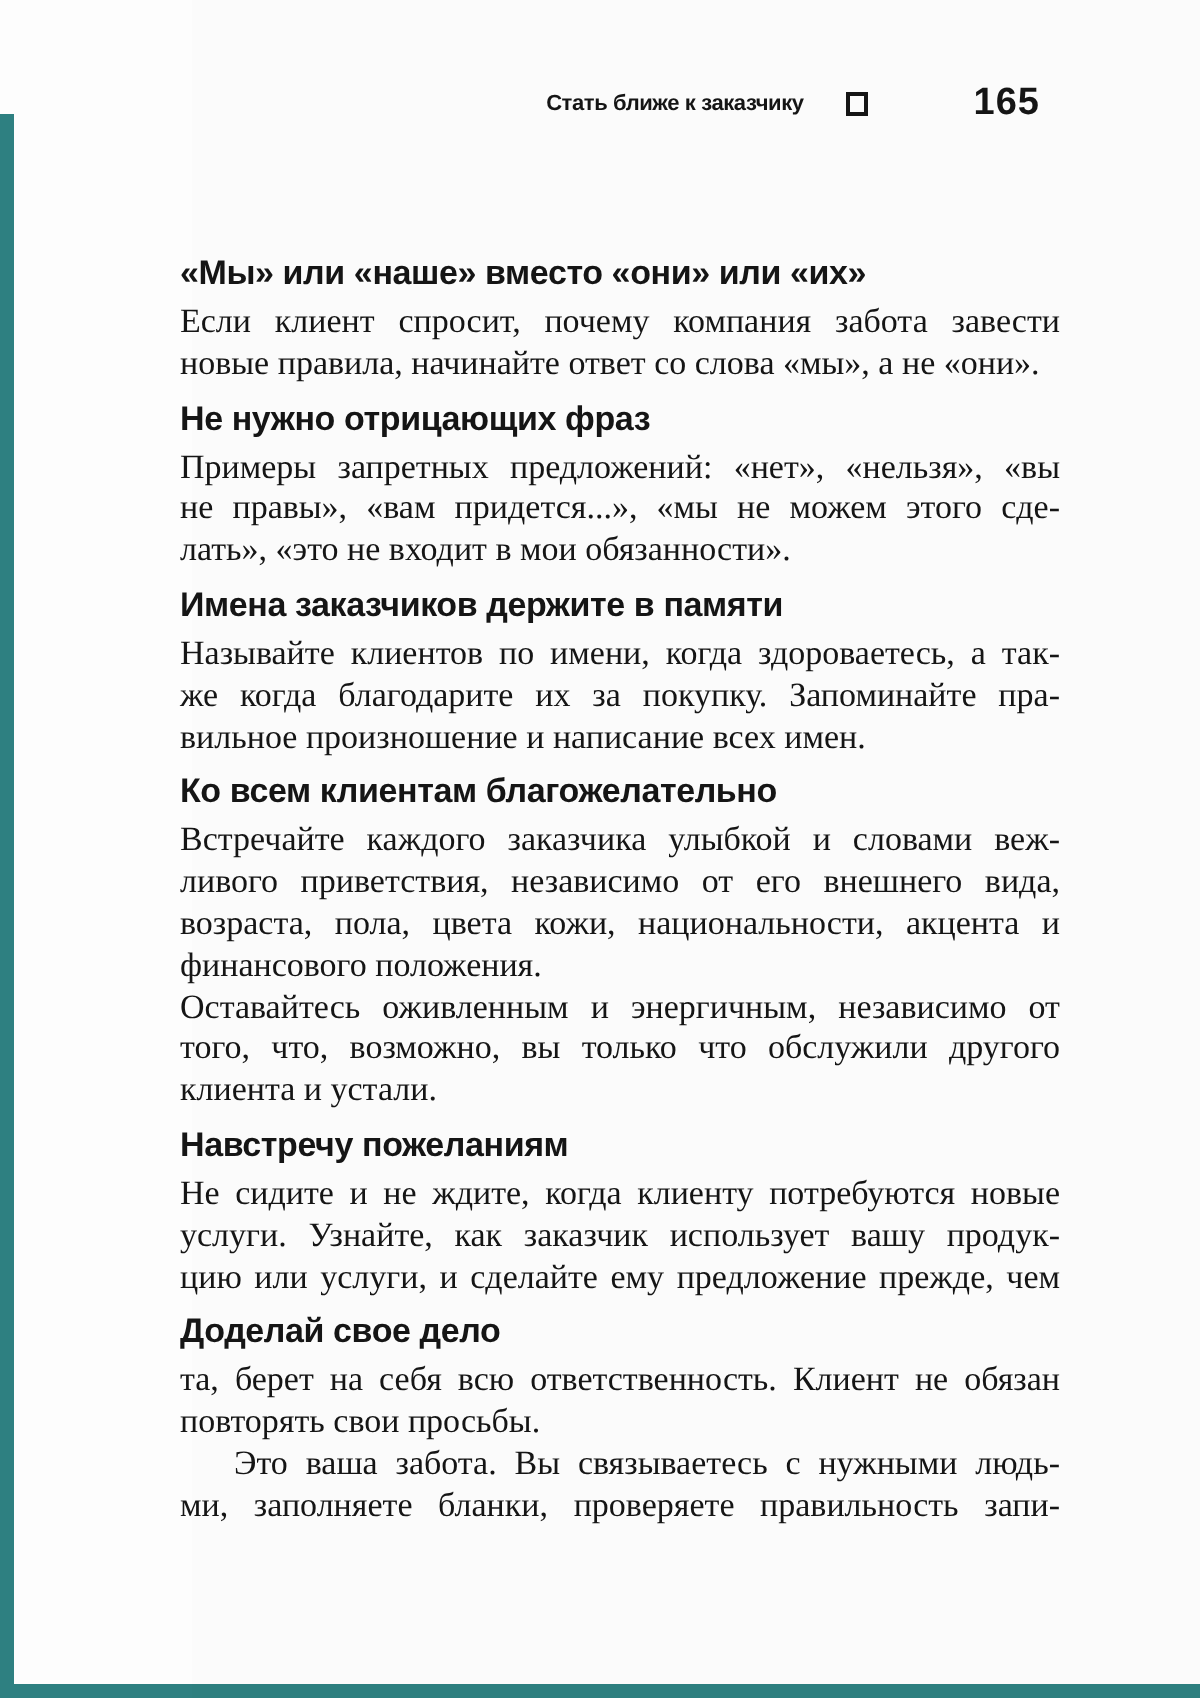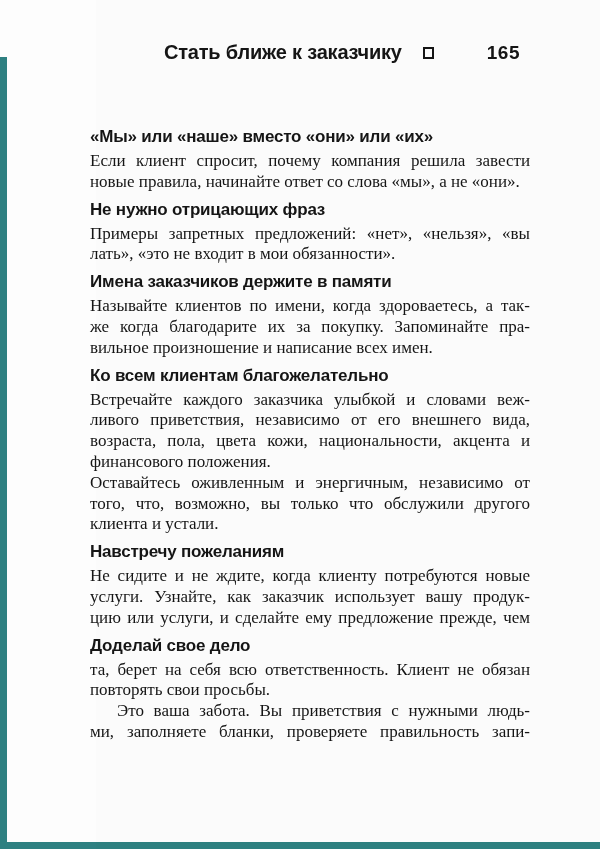--- a/index.html
+++ b/index.html
@@ -36,21 +36,21 @@
   }
   .header {
     position: absolute;
     top: 41px; right: 80px;
     display: flex; align-items: center;
     font-family: "Liberation Sans", sans-serif;
     font-weight: 700;
     letter-spacing: -0.2px;
     color: var(--ink, #151515);
   }
-  .running-title { font-size: 20px; }
+  .running-title { font-size: 11px; }
   .sq {
     display: inline-block;
     width: 7px; height: 8px;
     border: 2.5px solid var(--ink, #151515);
     margin: 0 19px 0 21px;
   }
   .page-num { font-size: 19px; letter-spacing: 0.5px; margin-left: 34px; }
   .content {
     position: absolute;
     left: 90px; top: 73px;
@@ -85,28 +85,29 @@
   <div class="header">
     <span class="running-title">Стать ближе к заказчику</span>
     <span class="sq"></span>
     <span class="page-num">165</span>
   </div>
 
   <main class="content" id="content">
       <section>
         <h2 class="sec-heading">«Мы» или «наше» вместо «они» или «их»</h2>
         <div class="para">
-          <div class="line">Если клиент спросит, почему компания решила завести</div>
+          <div class="line">Если клиент спросит, почему компания забота завести</div>
           <div class="line last">новые правила, начинайте ответ со слова «мы», а не «они».</div>
         </div>
       </section>
       <section>
         <h2 class="sec-heading">Не нужно отрицающих фраз</h2>
         <div class="para">
           <div class="line">Примеры запретных предложений: «нет», «нельзя», «вы</div>
+          <div class="line">не правы», «вам придется...», «мы не можем этого сде-</div>
           <div class="line last">лать», «это не входит в мои обязанности».</div>
         </div>
       </section>
       <section>
         <h2 class="sec-heading">Имена заказчиков держите в памяти</h2>
         <div class="para">
           <div class="line">Называйте клиентов по имени, когда здороваетесь, а так-</div>
           <div class="line">же когда благодарите их за покупку. Запоминайте пра-</div>
           <div class="line last">вильное произношение и написание всех имен.</div>
         </div>
@@ -135,18 +136,18 @@
           <div class="line">цию или услуги, и сделайте ему предложение прежде, чем</div>
         </div>
       </section>
       <section>
         <h2 class="sec-heading">Доделай свое дело</h2>
         <div class="para">
           <div class="line">та, берет на себя всю ответственность. Клиент не обязан</div>
           <div class="line last">повторять свои просьбы.</div>
         </div>
         <div class="para">
-          <div class="line indent">Это ваша забота. Вы приветствия с нужными людь-</div>
+          <div class="line indent">Это ваша забота. Вы связываетесь с нужными людь-</div>
           <div class="line">ми, заполняете бланки, проверяете правильность запи-</div>
         </div>
       </section>
     </main>
 </div>
 
 </body></html>

